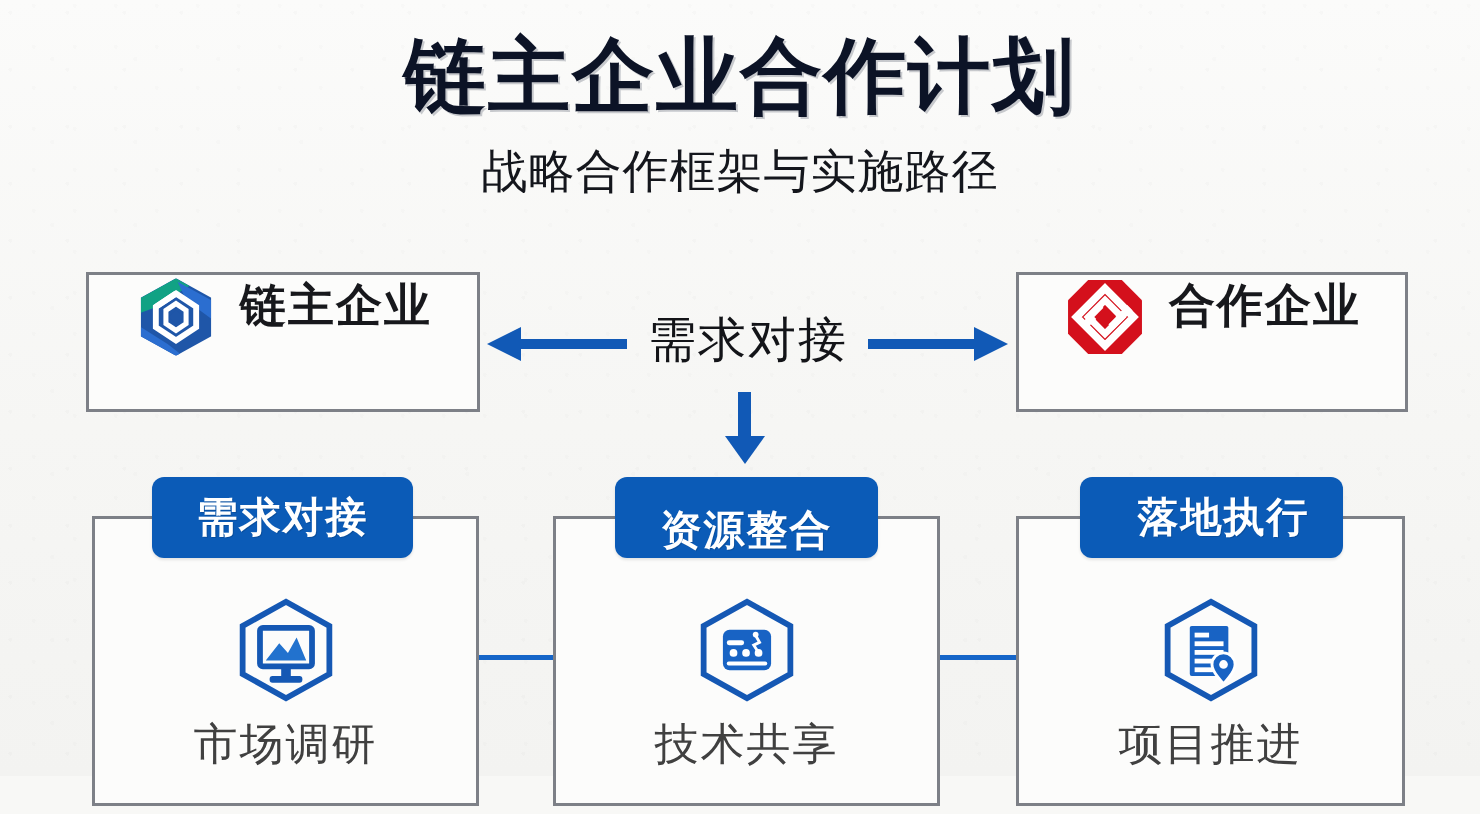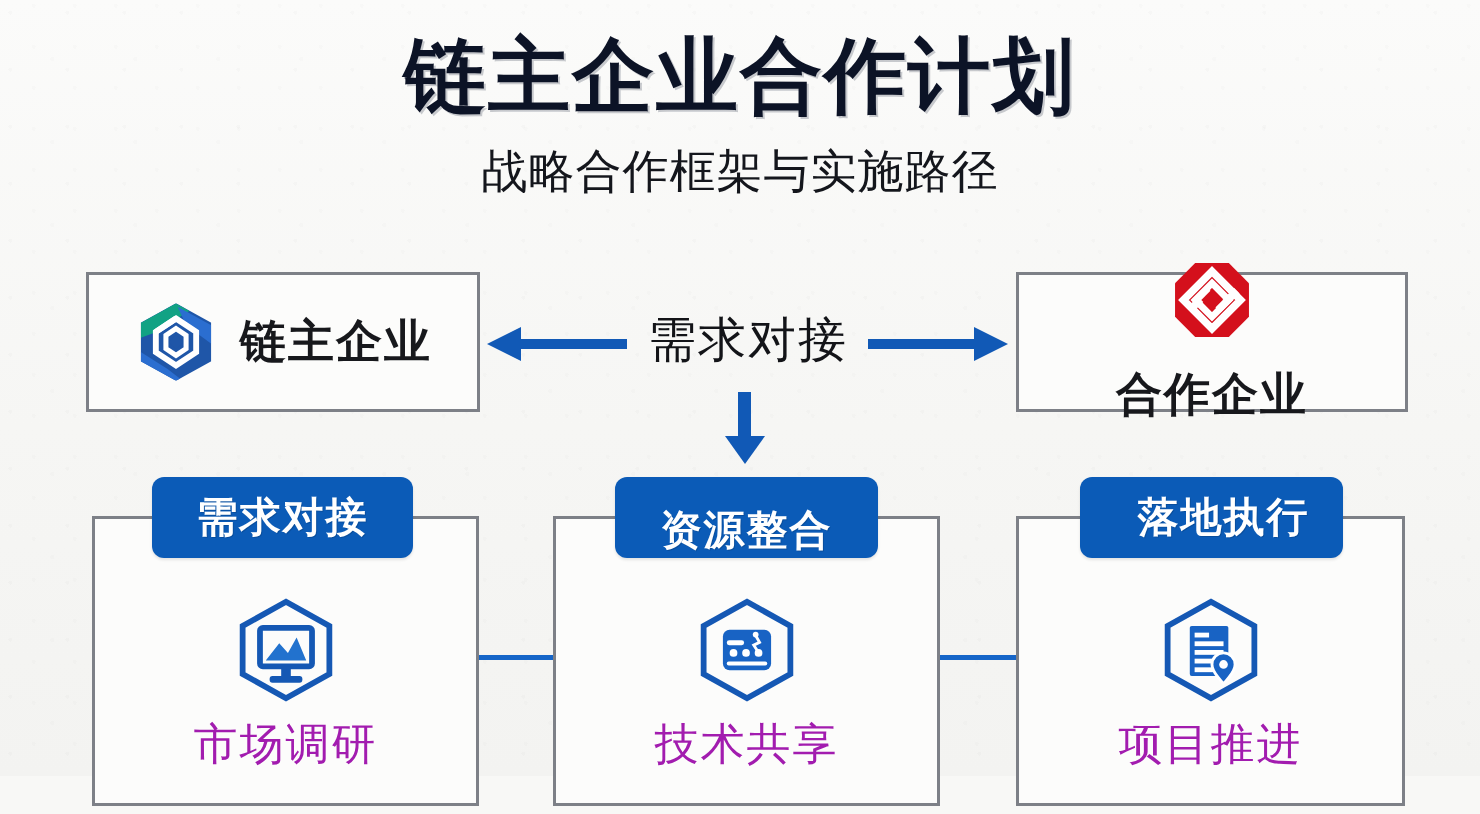--- a/index.html
+++ b/index.html
@@ -55,26 +55,26 @@
   }
 
   
   .party-box {
     position: absolute;
     top: 272px;
     height: 140px;
     background: #fcfcfb;
     border: 3px solid #7d8087;
     display: flex;
-    align-items: center;
+    align-items: flex-start;
     justify-content: center;
     gap: 22px;
   }
   #party-left  { left: 86px;  width: 394px; }
-  #party-right { left: 1016px; width: 392px; flex-direction: column; }
+  #party-right { left: 1016px; width: 392px; }
 
   .party-label {
     font-size: 46px;
     font-weight: 600;
     color: #17181c;
     letter-spacing: 2px;
   }
 
   .party-logo { width: 84px; height: 84px; flex: 0 0 84px; }
 
@@ -147,21 +147,21 @@
     height: 106px;
   }
 
   .pillar-label {
     position: absolute;
     top: 196px;
     left: 0; right: 0;
     text-align: center;
     font-size: 44px;
     font-weight: 500;
-    color: #a21caf;
+    color: #404040;
     letter-spacing: 2px;
   }
 
   
   .connector {
     position: absolute;
     top: 655px;
     height: 5px;
     background: #1565c8;
   }

